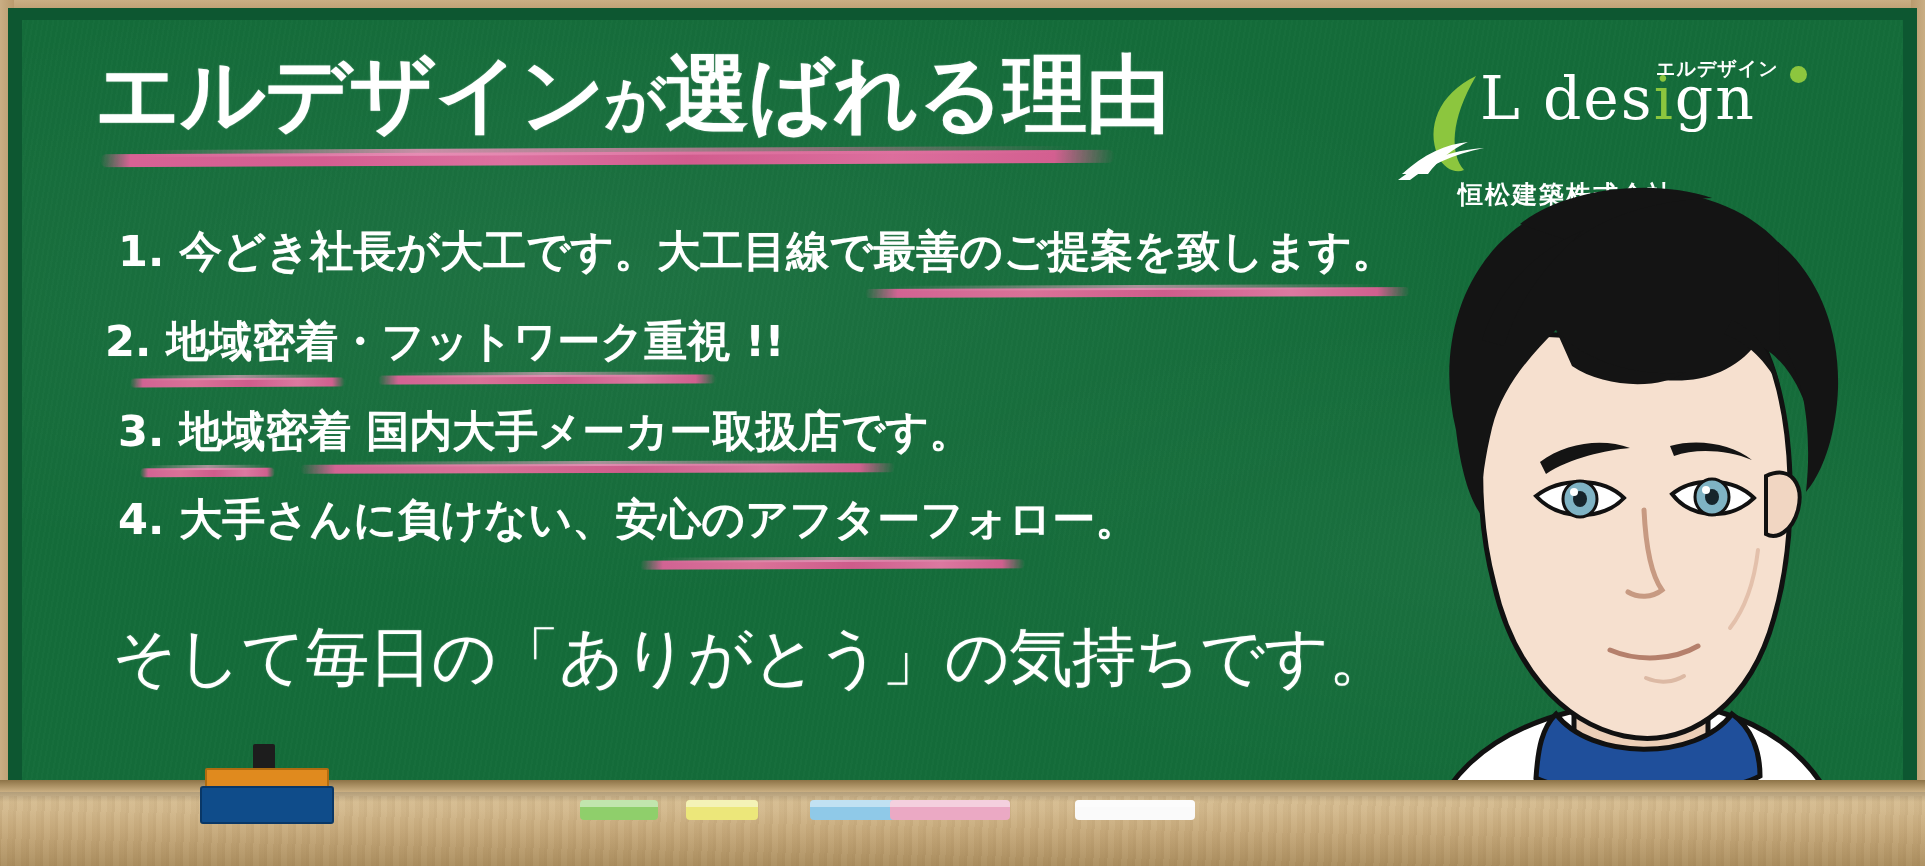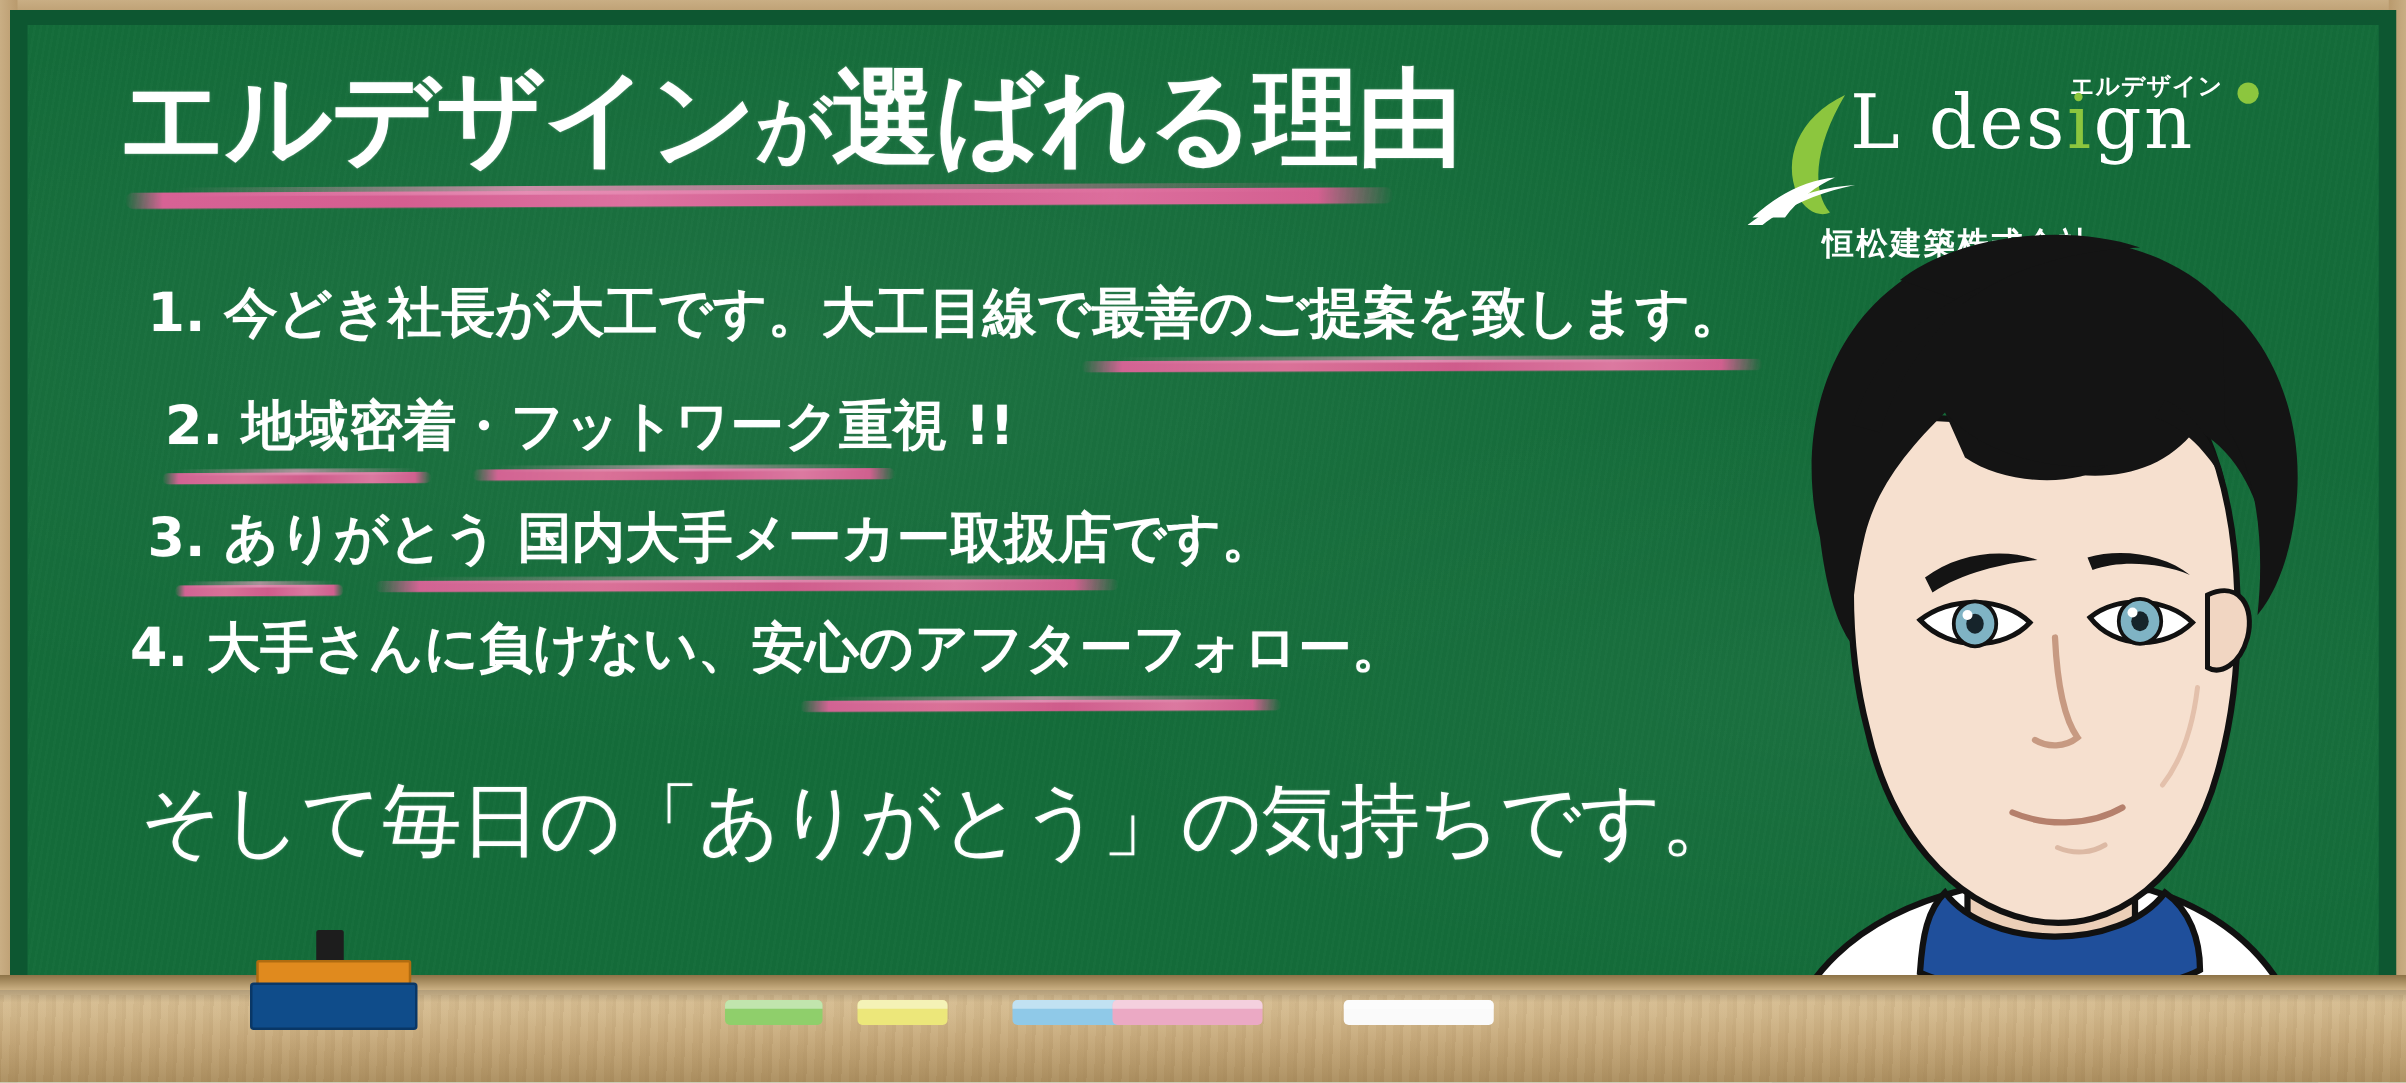--- a/index.html
+++ b/index.html
@@ -140,23 +140,23 @@
   }
 
   
   .item{
     position:absolute;color:#ffffff;font-weight:700;white-space:nowrap;
     font-size:43px;line-height:1;letter-spacing:0px;
     text-shadow:0 0 1px rgba(255,255,255,.3);
   }
   .item .num{font-family:"DejaVu Sans","Liberation Sans",sans-serif;}
   .i1{left:118px;top:230px;}
-  .i2{left:132px;top:320px;}
+  .i2{left:105px;top:320px;}
   .i3{left:118px;top:410px;}
-  .i4{left:104px;top:498px;}
+  .i4{left:118px;top:498px;}
 
   
   .ul{
     position:absolute;height:9px;border-radius:5px;
     background:linear-gradient(90deg,
         rgba(224,96,150,0) 0%, #e0639a 6%, #e9739f 30%,
         #dd5b92 55%, #ea7aa8 78%, #de5f95 94%, rgba(224,96,150,0) 100%);
     filter:blur(.35px);
     opacity:.93;
   }
@@ -248,21 +248,21 @@
   <div class="item i1"><span class="num">1.</span>
     <span>今どき社長が大工です。大工目線で最善のご提案を致します。</span></div>
   <div class="ul ul1"></div>
 
   <div class="item i2"><span class="num">2.</span>
     <span>地域密着・フットワーク重視 !!</span></div>
   <div class="ul ul2a"></div>
   <div class="ul ul2b"></div>
 
   <div class="item i3"><span class="num">3.</span>
-    <span>ありがとう  国内大手メーカー取扱店です。</span></div>
+    <span>地域密着  国内大手メーカー取扱店です。</span></div>
   <div class="ul ul3a"></div>
   <div class="ul ul3b"></div>
 
   <div class="item i4"><span class="num">4.</span>
     <span>大手さんに負けない、安心のアフターフォロー。</span></div>
   <div class="ul ul4"></div>
 
   <div class="tagline">そして毎日の「ありがとう」の気持ちです。</div>
 
   <div class="character">

